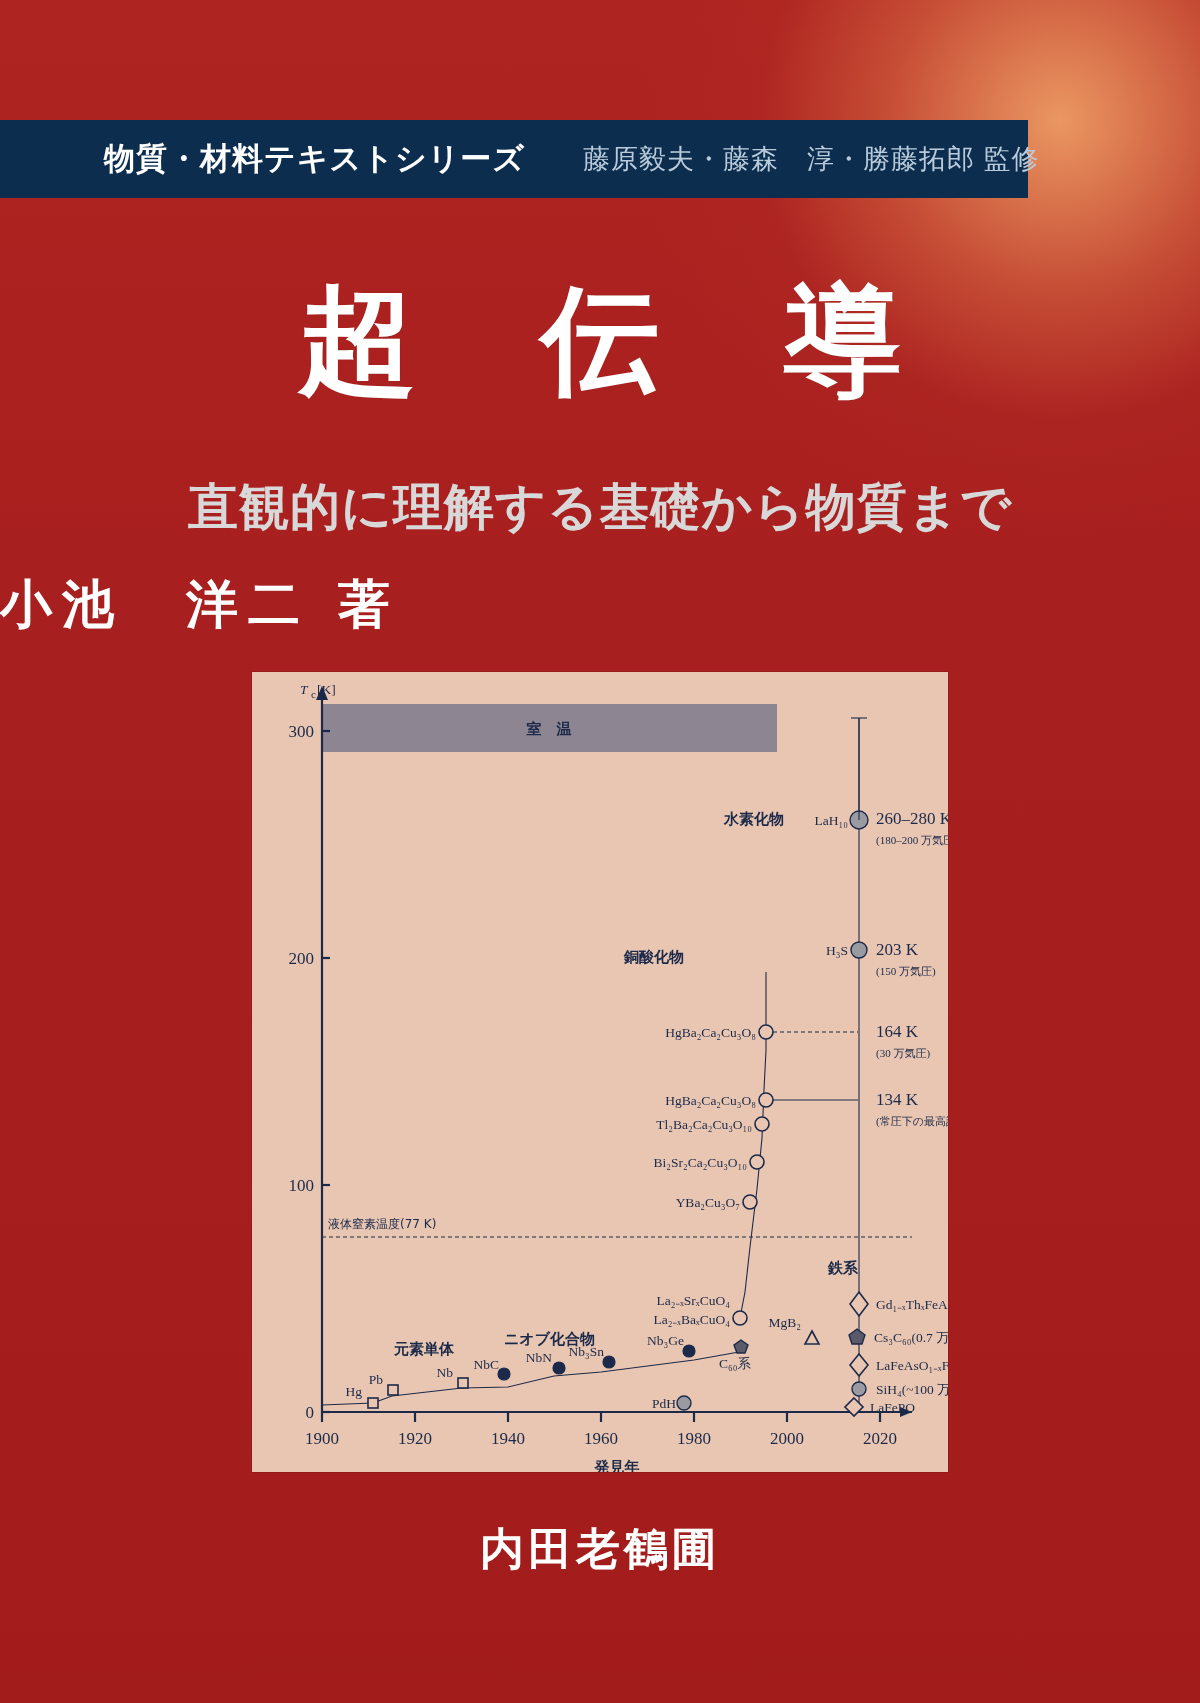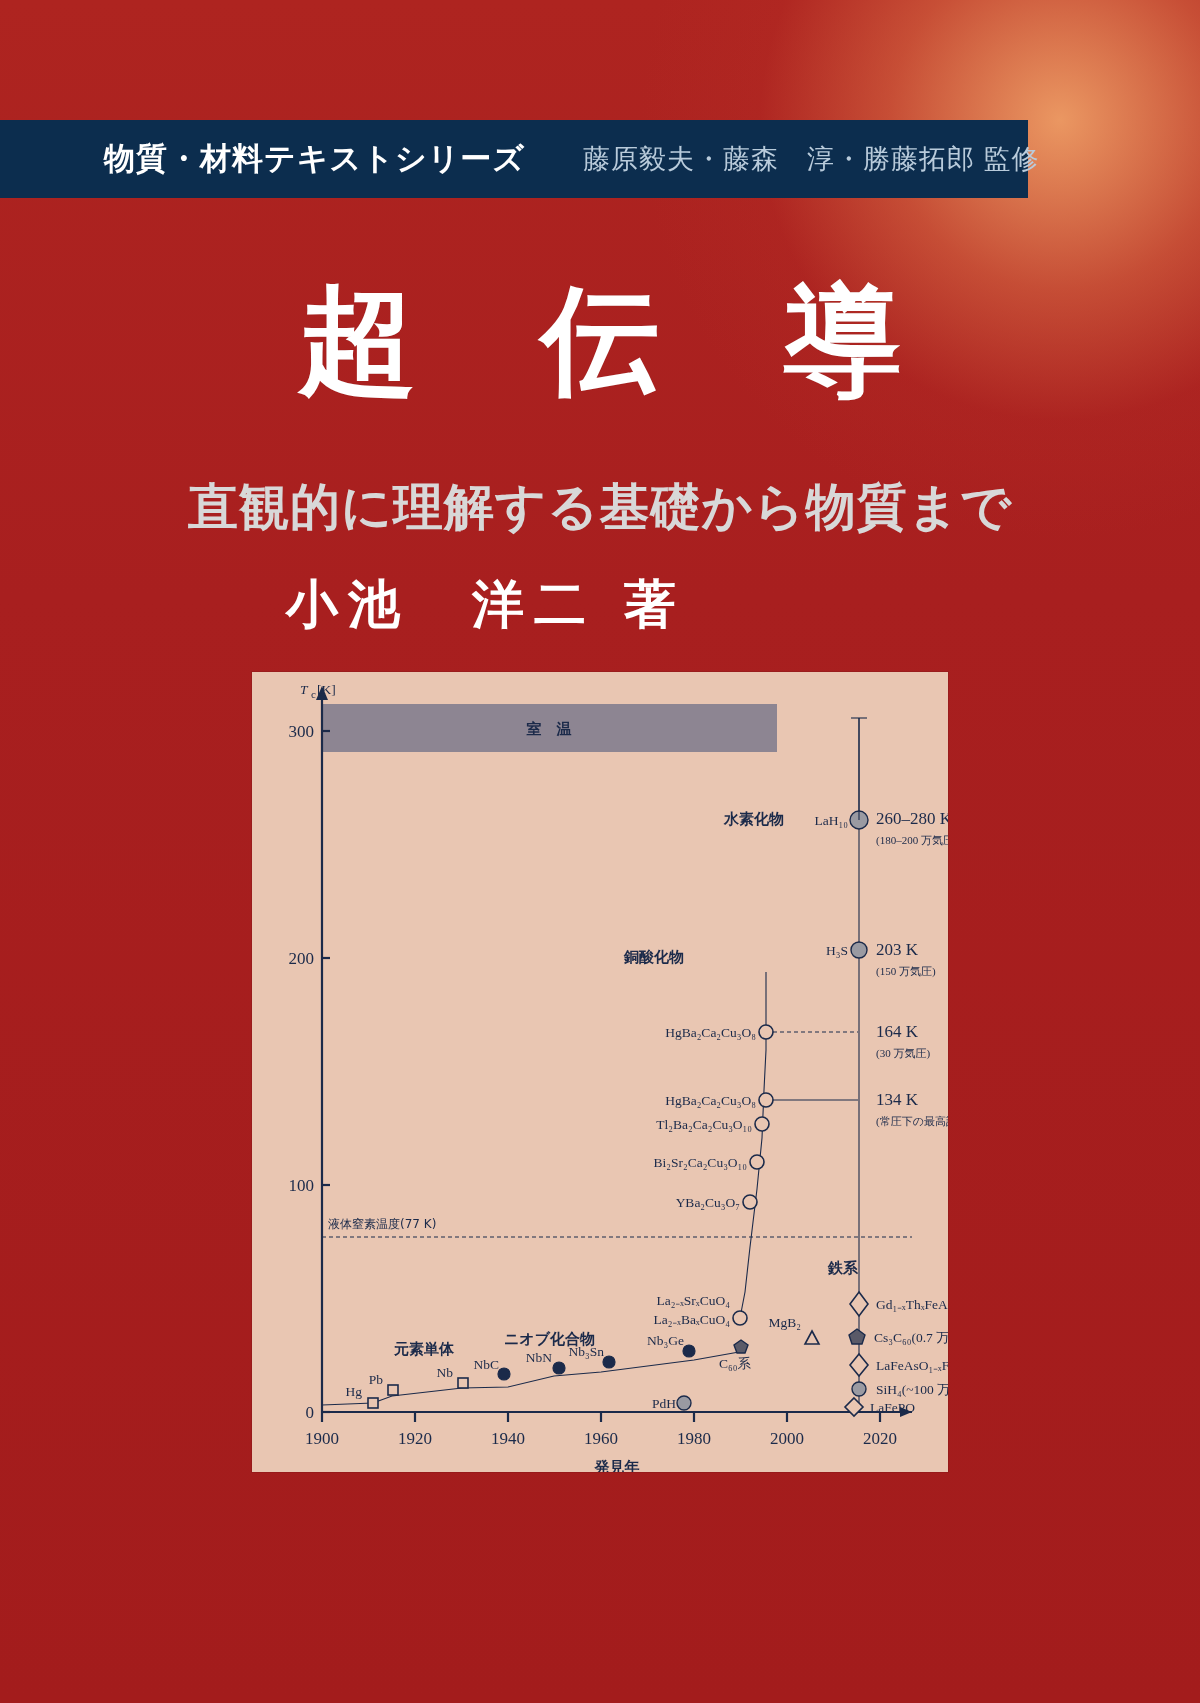--- a/index.html
+++ b/index.html
@@ -39,21 +39,21 @@
     font-family:Liberation Sans, sans-serif;
     text-shadow:0 0 1px rgba(0,0,0,0.15);
   }
   #subtitle{
     position:absolute;top:438px;left:0;width:1200px;text-align:center;
     color:#d8d8d8;font-weight:bold;font-size:50px;letter-spacing:1px;
     font-family:Liberation Sans, sans-serif;
     margin-top:36px;
   }
   #author{
-    position:absolute;top:570px;left:0;width:972px;text-align:center;
+    position:absolute;top:570px;left:0;width:972px;text-align:left;
     color:#ffffff;font-weight:bold;font-size:52px;letter-spacing:10px;
     font-family:"DejaVu Sans", sans-serif;
   }
   #publisher{
     position:absolute;top:1520px;left:0;width:1200px;text-align:center;
     color:#ffffff;font-weight:bold;font-size:44px;letter-spacing:4px;
     font-family:"DejaVu Sans", sans-serif;
   }
   
   #figure-panel{
@@ -218,13 +218,14 @@
       <text class="lbl-sm" x="624" y="172">(180–200 万気圧)</text>
       <text class="ann" x="624" y="283">203 K</text>
       <text class="lbl-sm" x="624" y="303">(150 万気圧)</text>
       <text class="ann" x="624" y="365">164 K</text>
       <text class="lbl-sm" x="624" y="385">(30 万気圧)</text>
       <text class="ann" x="624" y="433">134 K</text>
       <text class="lbl-sm" x="624" y="453">(常圧下の最高記録)</text>
     </svg>
   </div>
 
+  <div id="publisher">内田老鶴圃</div>
 </div>
 
 </body></html>

